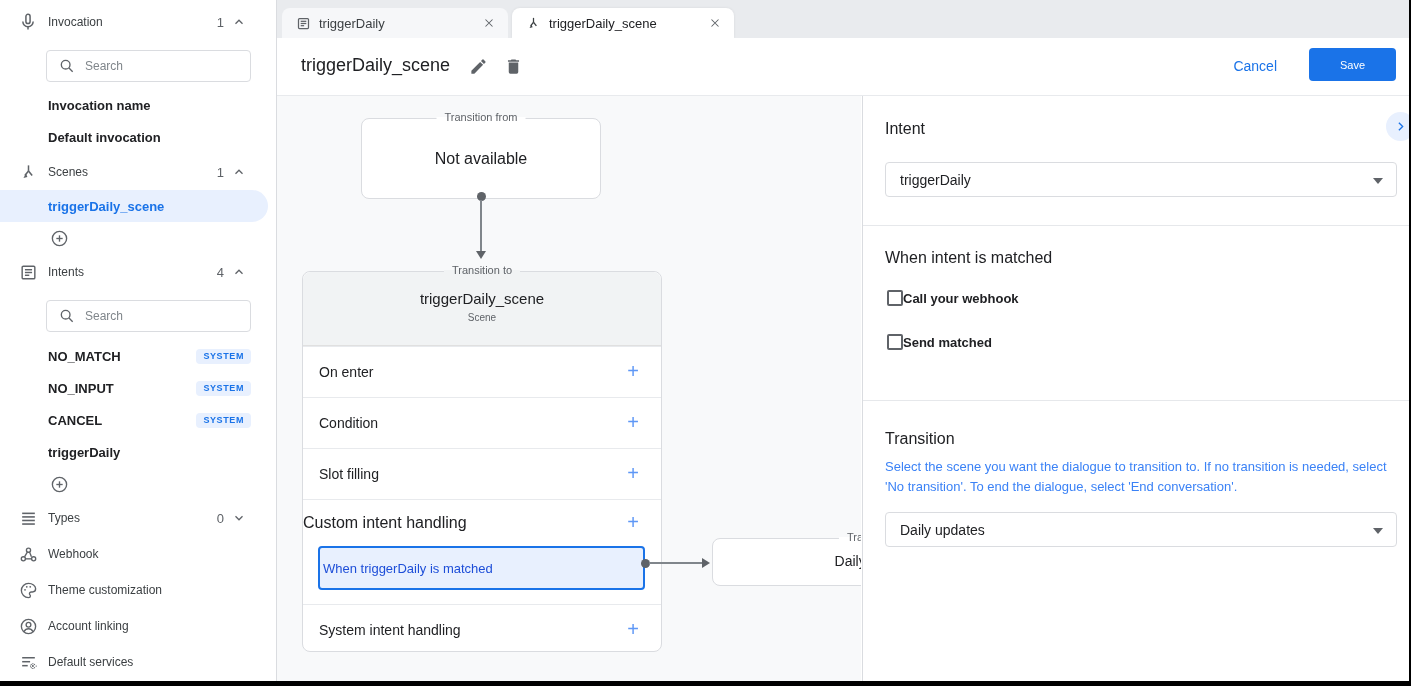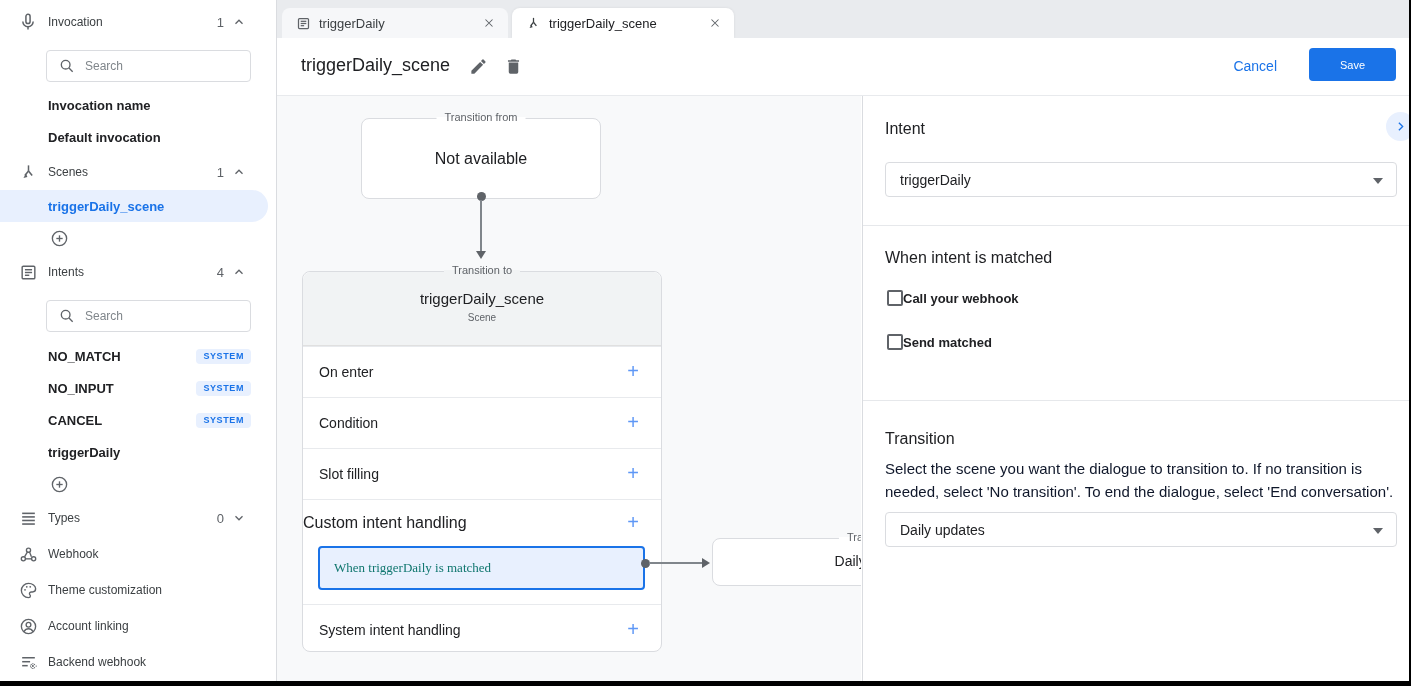--- a/index.html
+++ b/index.html
@@ -57,35 +57,35 @@
   .scene-head .st { padding-top:18px; font-size:15px; color:#202124; }
   .scene-head .ss { padding-top:5px; font-size:10px; color:#5f6368; }
   .scene-row { position:relative; height:51px; display:flex; align-items:center; border-top:1px solid #e8eaed; cursor:pointer; }
   .scene-row:first-of-type { border-top:0; }
   .scene-row .rlabel { margin-left:16px; font-size:14px; color:#202124; }
   .plus { margin-left:auto; margin-right:18px; width:20px; height:20px; color:#5e97f6; font-size:20px; line-height:19px; text-align:center; cursor:pointer; }
   .plus::before { content:"+"; }
   .custom-sec { border-top:1px solid #e8eaed; height:105px; position:relative; }
   .custom-sec .crow { height:46px; display:flex; align-items:center;text-align:right; }
   .handler { position:absolute; left:15px; right:16px; top:46px; height:44px; background:#e8f0fe; border:2px solid #1a73e8; border-radius:4px; display:flex; align-items:center; cursor:pointer; }
-  .handler span { margin-left:14px; font-size:13px; color:#0f766e;font-family:Liberation Serif, serif; }
+  .handler span { margin-left:3px; font-size:13px; color:#1d4ed8; }
   .target-text { position:absolute; left:0; right:0; top:14px; text-align:center; font-size:14px; color:#202124; white-space:nowrap; }
 
   
   .panel { position:absolute; left:862px; top:96px; width:549px; height:585px; background:#fff; border-left:1px solid #dadce0; overflow:hidden; }
   .collapse { position:absolute; left:523px; top:16px; width:29px; height:29px; border-radius:50%; background:#e8f0fe; display:flex; align-items:center; justify-content:center; cursor:pointer; }
   .phead { position:absolute; left:22px; font-size:16px; color:#202124; }
   .pselect { position:absolute; left:22px; width:512px; height:35px; border:1px solid #dadce0; border-radius:4px; display:flex; align-items:center; cursor:pointer; background:#fff; }
   .pselect .val { margin-left:14px; font-size:14px; color:#202124; }
   .caret { position:absolute; right:13px; top:15px; width:0; height:0; border-left:5px solid transparent; border-right:5px solid transparent; border-top:6px solid #5f6368; }
   .pdivider { position:absolute; left:0; width:549px; height:1px; background:#e6e8eb; }
   .cbrow { position:absolute; left:24px; display:flex; align-items:center; gap:0; cursor:pointer; }
   .cbox { width:16px; height:16px; border:2px solid #5f6368; border-radius:2px; background:#fff; flex:0 0 16px; }
   .cblabel { font-size:13px; font-weight:700; color:#202124; }
-  .ppara { position:absolute; left:22px; width:517px; font-size:15px; line-height:1.55; color:#0f172a; }
+  .ppara { position:absolute; left:22px; width:517px; font-size:13px; line-height:1.55; color:#3b82f6; }
 
   
   .frame-right { position:absolute; right:0; top:0; width:2px; height:686px; background:#000; z-index:9; }
   .frame-bottom { position:absolute; left:0; bottom:0; width:1411px; height:5px; background:#000; z-index:9; }
 
   svg { display:block; }
 </style>
 </head>
 <body>
 
@@ -262,21 +262,21 @@
         <svg width="19" height="19" viewBox="0 0 24 24" fill="none" stroke="#5f6368" stroke-width="1.9">
             <line x1="4" y1="6" x2="20" y2="6"></line>
             <line x1="4" y1="11" x2="14" y2="11"></line>
             <line x1="4" y1="16" x2="11" y2="16"></line>
             <circle cx="17.5" cy="16.5" r="1.3" fill="#5f6368" stroke="none"></circle>
             <g stroke-width="1.5">
               <path d="M17.5 12.9v1.2M17.5 19v1.2M13.9 16.5h1.2M21.1 16.5h1.2M15 14l.9.9M19.1 18.1l.9.9M20 14l-.9.9M15.9 18.1l-.9.9"></path>
             </g>
           </svg>
       </span>
-      <span class="slabel">Backend webhook</span>
+      <span class="slabel">Default services</span>
     </div>
   </aside>
 
   <div class="tabstrip">
     <div class="tab tab-inactive">
       <span class="tico">
         <svg width="15" height="15" viewBox="0 0 24 24" fill="none" stroke="#5f6368" stroke-width="2">
             <rect x="4" y="4" width="16" height="16" rx="1.5"></rect>
             <line x1="7.5" y1="8.5" x2="16.5" y2="8.5"></line>
             <line x1="7.5" y1="12" x2="16.5" y2="12"></line>

